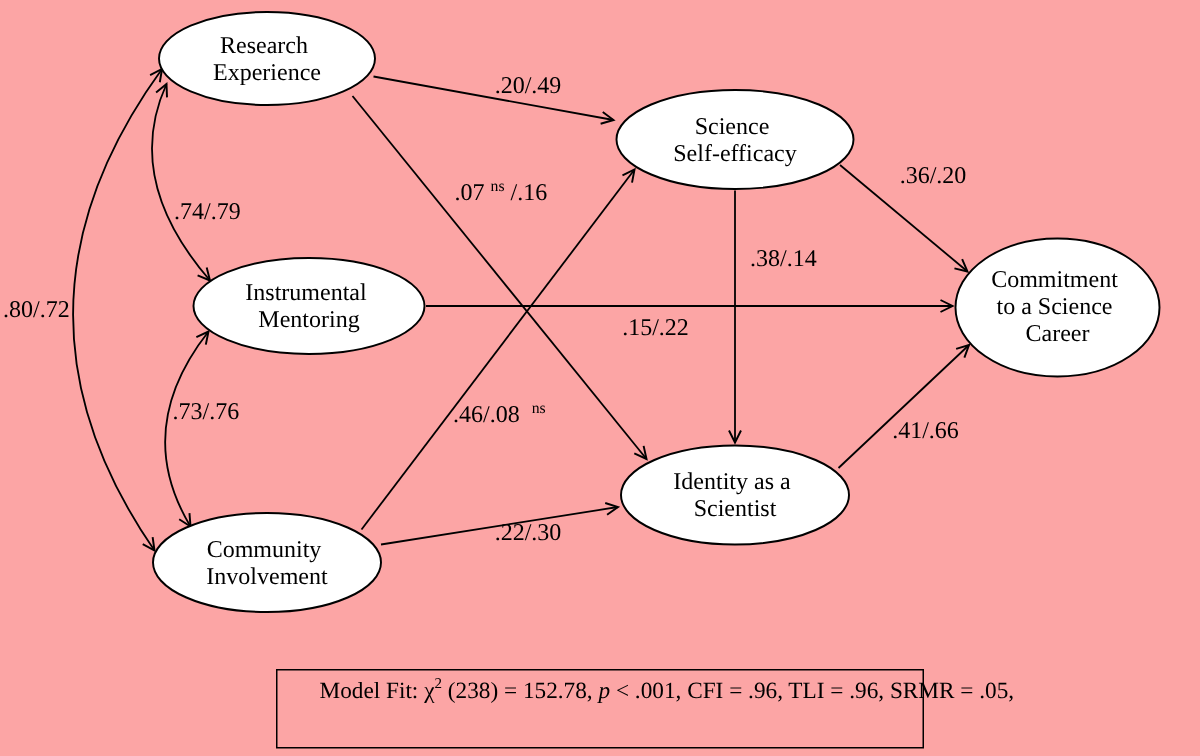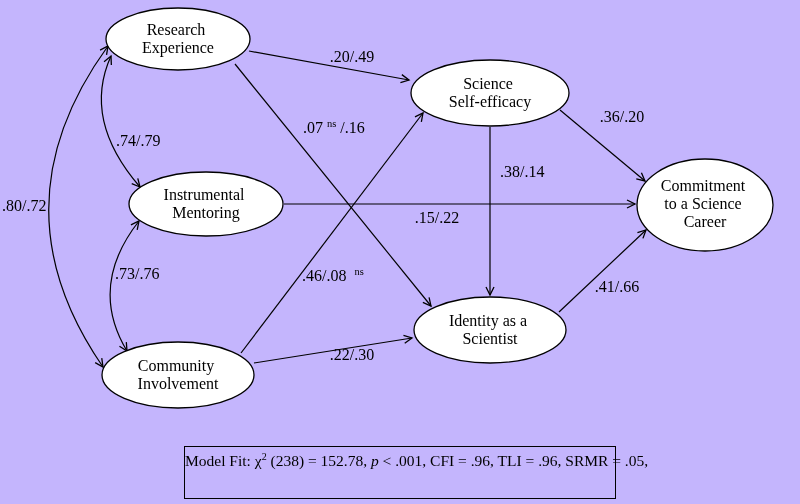--- a/index.html
+++ b/index.html
@@ -4,21 +4,21 @@
 <style>
   html, body {
     margin: 0;
     padding: 0;
     background: #ffffff;
   }
   .stage {
     position: relative;
     width: 800px;
     height: 504px;
-    background: #c4b5fd;
+    background: #fca5a5;
     font-family: "Liberation Serif", "DejaVu Serif", serif;
     overflow: hidden;
   }
   svg.diagram {
     position: absolute;
     left: 0;
     top: 0;
   }
   svg text {
     font-family: "Liberation Serif", "DejaVu Serif", serif;
@@ -34,20 +34,21 @@
     width: 432px;
     height: 53px;
     border: 1.4px solid #000000;
     box-sizing: border-box;
     text-align: center;
     font-size: 15.5px;
     color: #000000;
     padding-top: 2px;
     line-height: 24px;
     white-space: nowrap;
+    padding-left: 28px;
   }
   .model-fit-box sup {
     font-size: 10px;
     line-height: 0;
   }
 </style>
 </head>
 <body>
 
 <div class="stage">

